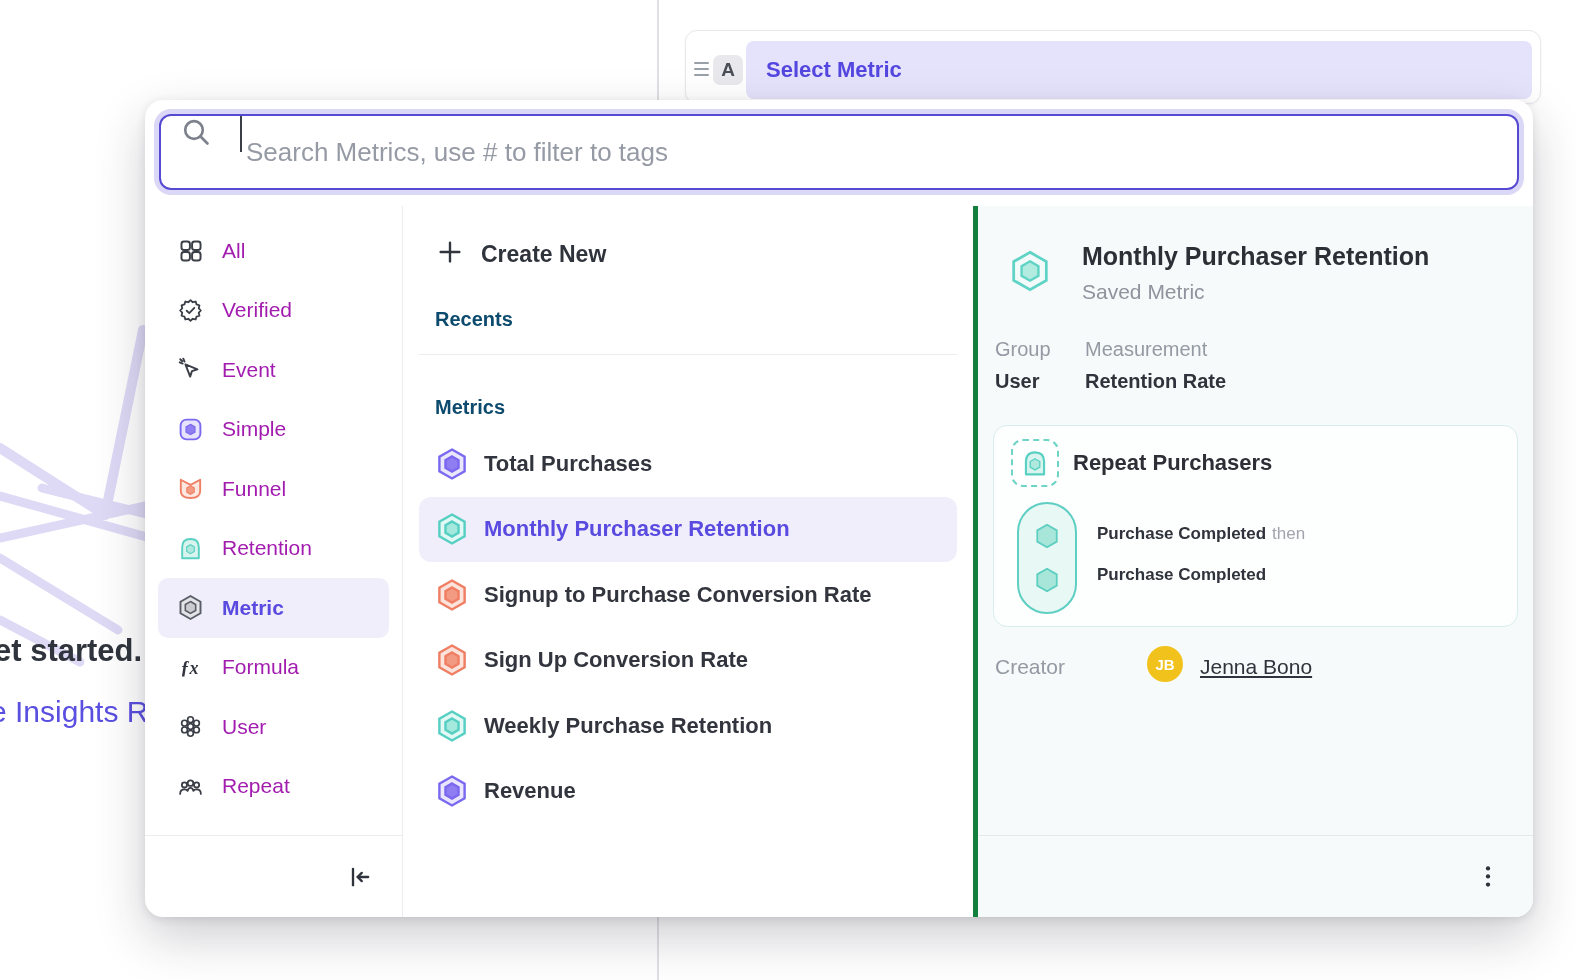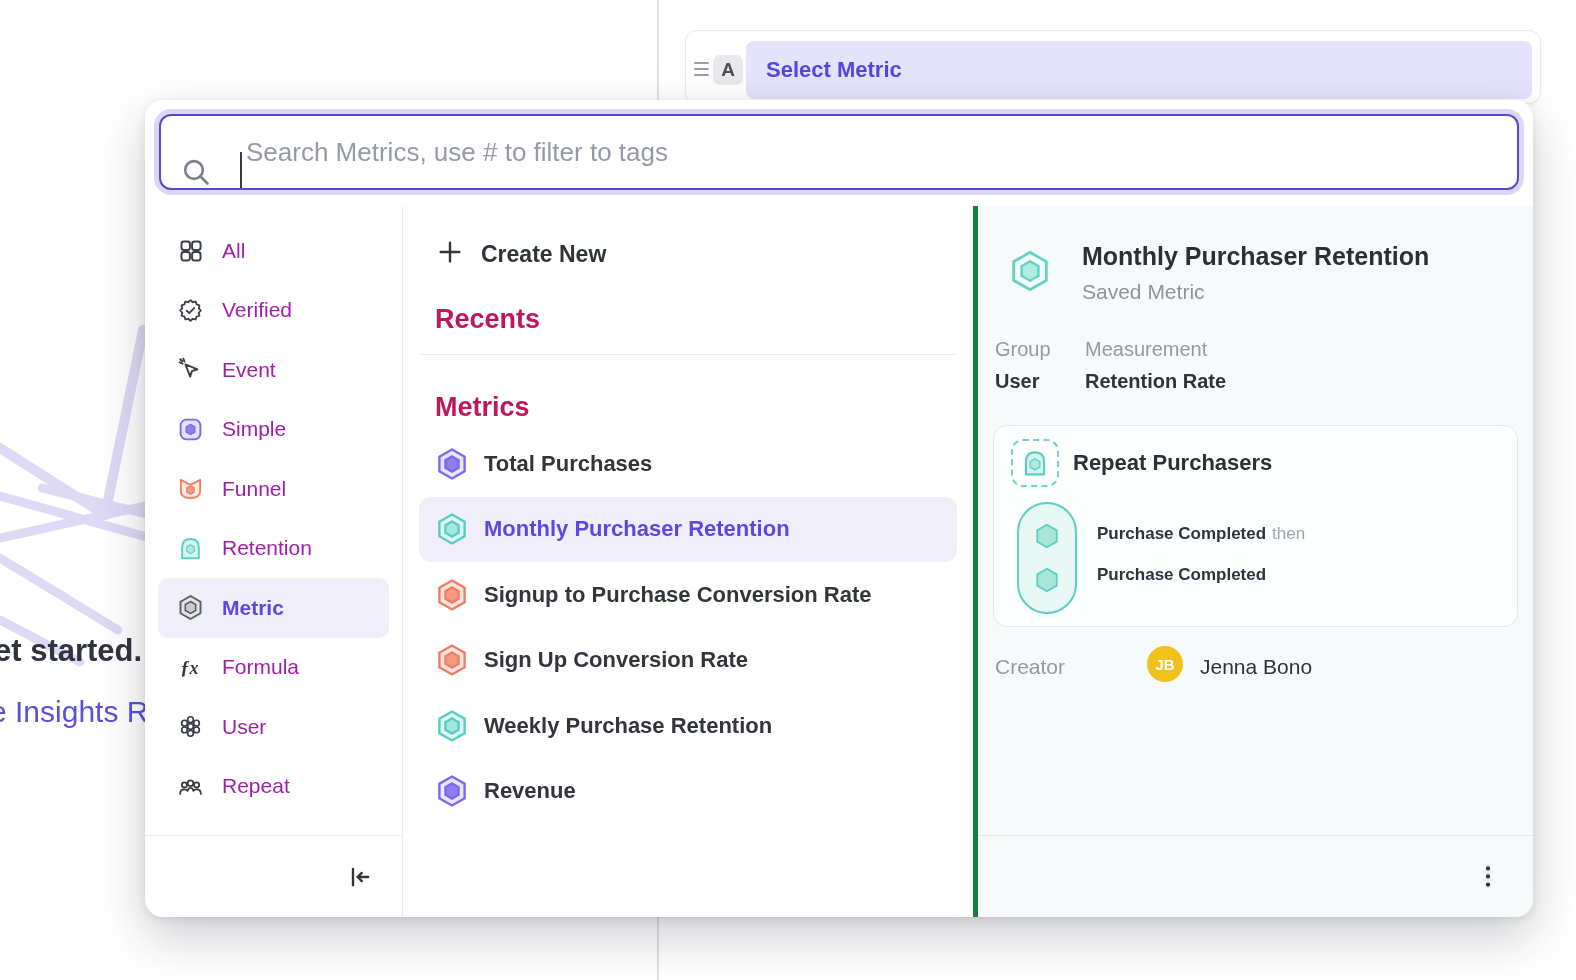--- a/index.html
+++ b/index.html
@@ -21,21 +21,21 @@
     color:#4a4e57; font-size:19px; font-weight:700; display:flex; align-items:center; justify-content:center; }
   .select-pill { position:absolute; left:60px; top:10px; width:786px; height:58px; border-radius:8px; background:#e5e2fb;
     display:flex; align-items:center; padding-left:20px; cursor:pointer; }
   .select-pill span { color:#5347e0; font-size:22px; font-weight:600; }
 
   
   .modal { position:absolute; left:145px; top:100px; width:1388px; height:817px; background:#fff; border-radius:18px;
     box-shadow:0 20px 50px rgba(30,30,50,.22), 0 2px 10px rgba(0,0,0,.10); z-index:2; overflow:hidden; }
 
   .searchbar { position:absolute; left:14px; top:14px; right:14px; height:76px; border:2px solid #564ad2; border-radius:12px;
-    box-shadow:0 0 0 5px #dbd7f6; background:#fff; display:flex; align-items:flex-end; }
+    box-shadow:0 0 0 5px #dbd7f6; background:#fff; display:flex; align-items:flex-start; }
   .searchbar .sicon { margin-left:19px; display:flex; }
   .search-caret { width:2px; height:36px; background:#3a3e46; margin-left:28px; }
   .searchbar input { flex:1; height:100%; border:none; outline:none; background:transparent; font-family:"Liberation Sans",sans-serif;
     font-size:26px; color:#2f333b; padding-left:4px; }
   .searchbar input::placeholder { color:#959aa4; }
 
   .content { position:absolute; left:0; top:106px; right:0; bottom:0; display:flex; }
 
   
   .sidebar { position:relative; width:258px; border-right:1px solid #ececee; }
@@ -48,21 +48,21 @@
   .side-item .ic { width:27px; height:27px; display:flex; align-items:center; justify-content:center; }
   .side-footer { position:absolute; left:0; right:0; bottom:0; height:82px; border-top:1px solid #ececee;
     display:flex; align-items:center; justify-content:flex-end; padding-right:28px; }
   .collapse-btn { cursor:pointer; display:flex; }
 
   
   .list-col { position:relative; width:575px; border-right:5px solid #15803d; }
   .create-row { height:64px; margin:16px 16px 0; padding-left:16px; display:flex; align-items:center; gap:16px; cursor:pointer; }
   .create-row .lbl { font-size:23px; font-weight:600; color:#2f333b; }
   .sec-header { height:40px; margin:13px 16px 0; padding-left:16px; display:flex; align-items:center;
-    font-size:27px; font-weight:600; color:#be185d; }
+    font-size:20px; font-weight:600; color:#0c4a6e; }
   .sec-header.metrics { margin-top:32px; }
   .row-item { height:64px; margin:0 16px; padding-left:16px; display:flex; align-items:center; gap:15px;
     border-radius:12px; cursor:pointer; }
   .recent-item { margin-top:14px; }
   .metric-list { margin-top:4px; }
   .metric-list .row-item { height:65.5px; }
   .row-item .lbl { font-size:22px; font-weight:600; color:#32353d; white-space:nowrap; }
   .row-item.selected { background:#f1eefb; }
   .row-item.selected .lbl { color:#5a4be0; font-weight:700; }
   .mid-divider { height:1px; background:#ececee; margin:15px 16px 0; }
@@ -88,21 +88,21 @@
   .def-name { position:absolute; left:79px; top:24px; font-size:22px; font-weight:700; color:#2c2f36; }
   .def-capsule { position:absolute; left:23px; top:76px; width:60px; height:112px; border-radius:30px;
     background:#e8f8f5; border:2px solid #5ecfc2; }
   .def-capsule svg { position:absolute; left:13px; }
   .def-step { position:absolute; left:103px; font-size:17px; font-weight:600; color:#2f333b; white-space:nowrap; }
   .def-step .then { font-weight:400; color:#a0a4ad; margin-left:6px; }
 
   .creator-label { position:absolute; left:17px; top:449px; font-size:21px; color:#949aa3; }
   .avatar { position:absolute; left:169px; top:440px; width:36px; height:36px; border-radius:50%; background:#f2c21c;
     color:#fff; font-size:15px; font-weight:700; display:flex; align-items:center; justify-content:center; }
-  .creator-name { position:absolute; left:222px; top:449px; font-size:21px; color:#2f333b; }
+  .creator-name { position:absolute; left:222px; top:449px; font-size:21px; color:#2f333b;text-decoration:underline; }
 
   .d-footer { position:absolute; left:0; right:0; bottom:0; height:82px; border-top:1px solid #e7e9e9;
     display:flex; align-items:center; justify-content:flex-end; padding-right:32px; }
   .kebab { cursor:pointer; display:flex; }
 </style>
 </head>
 <body>
 
 <div class="stage">
 

